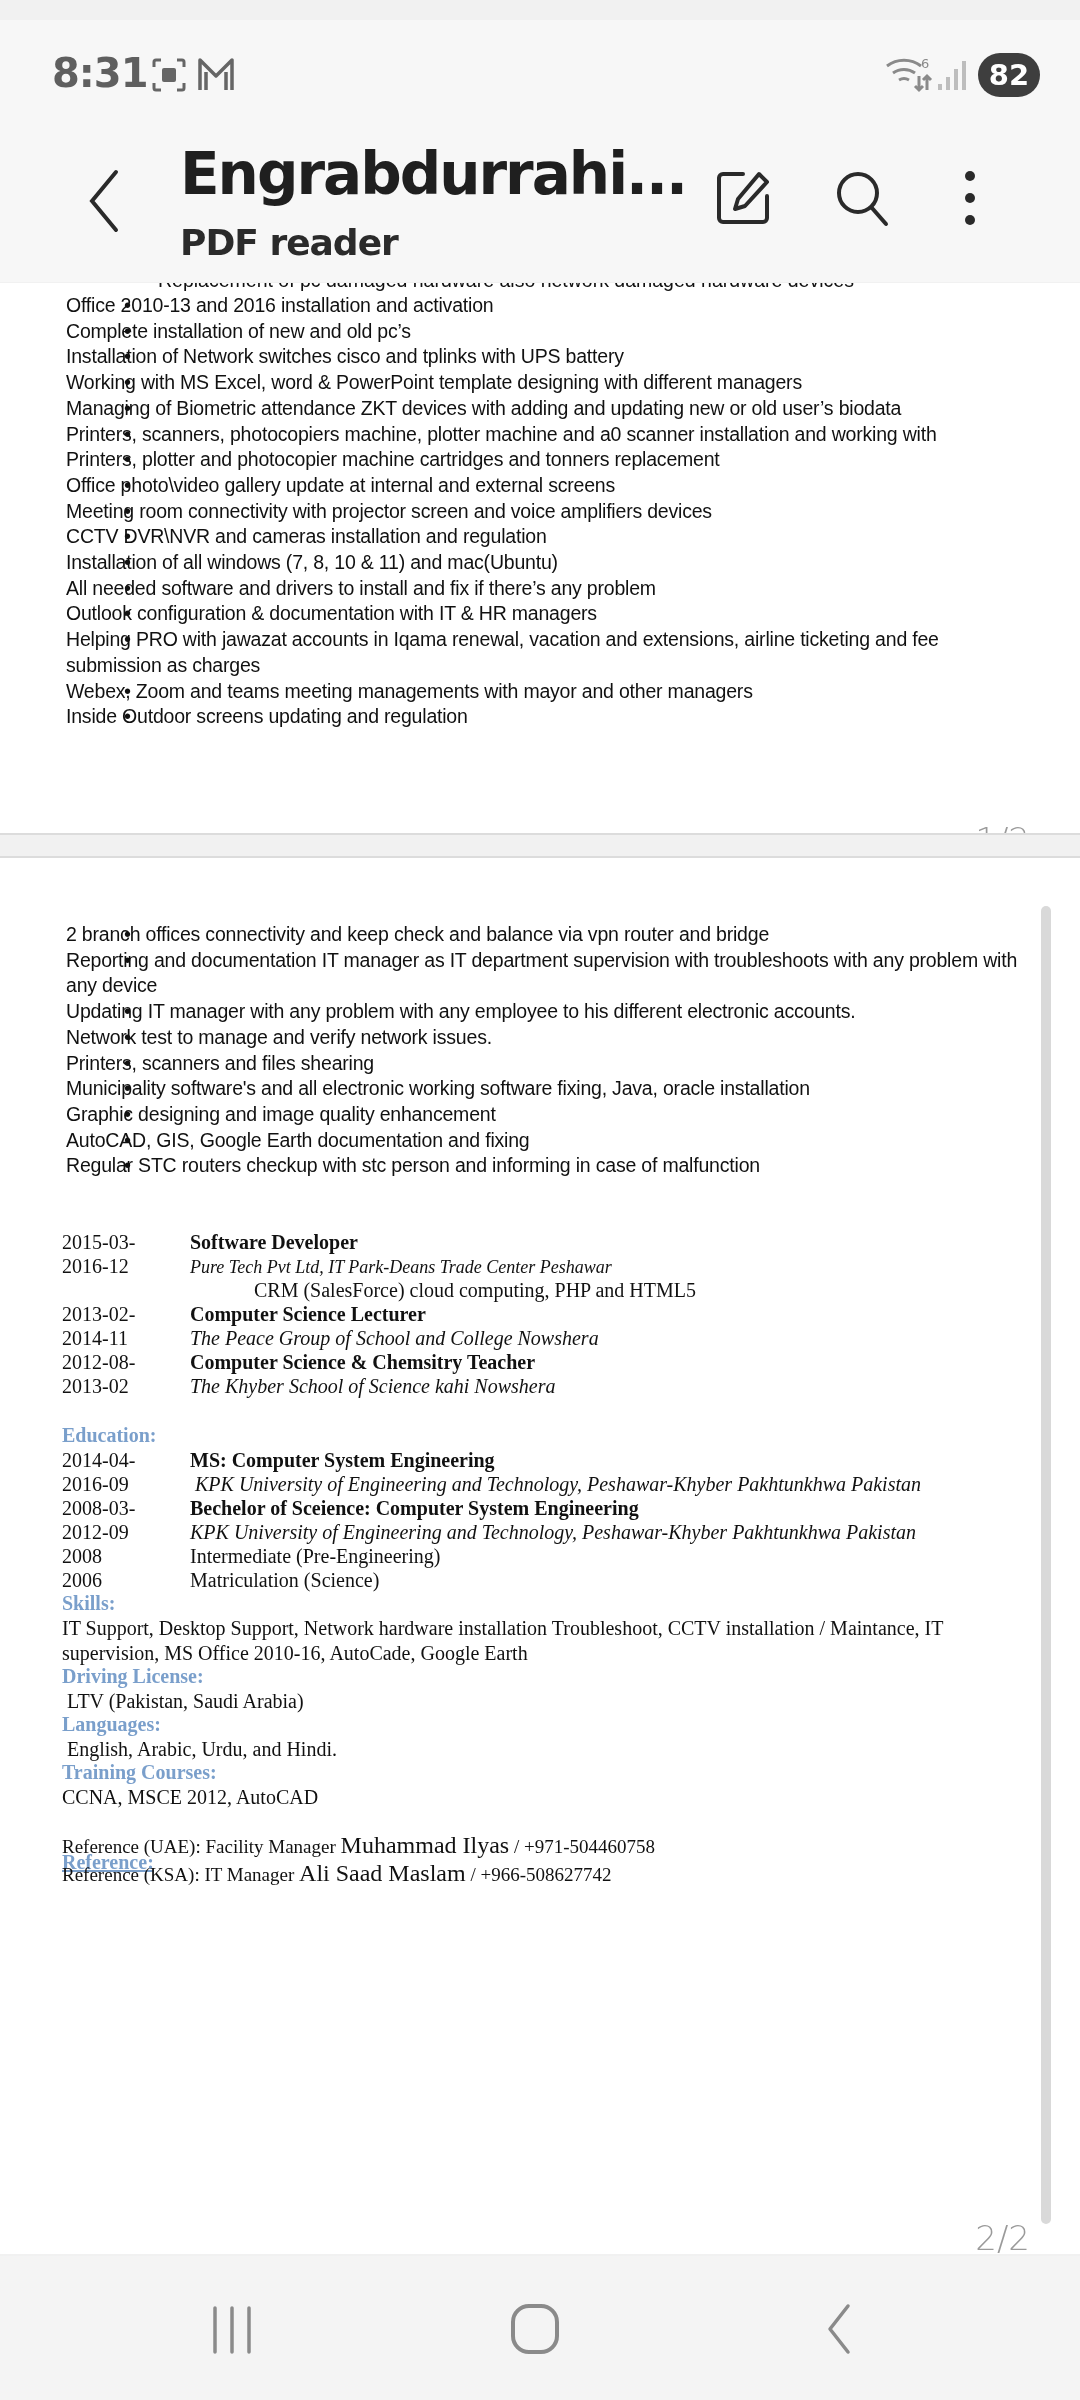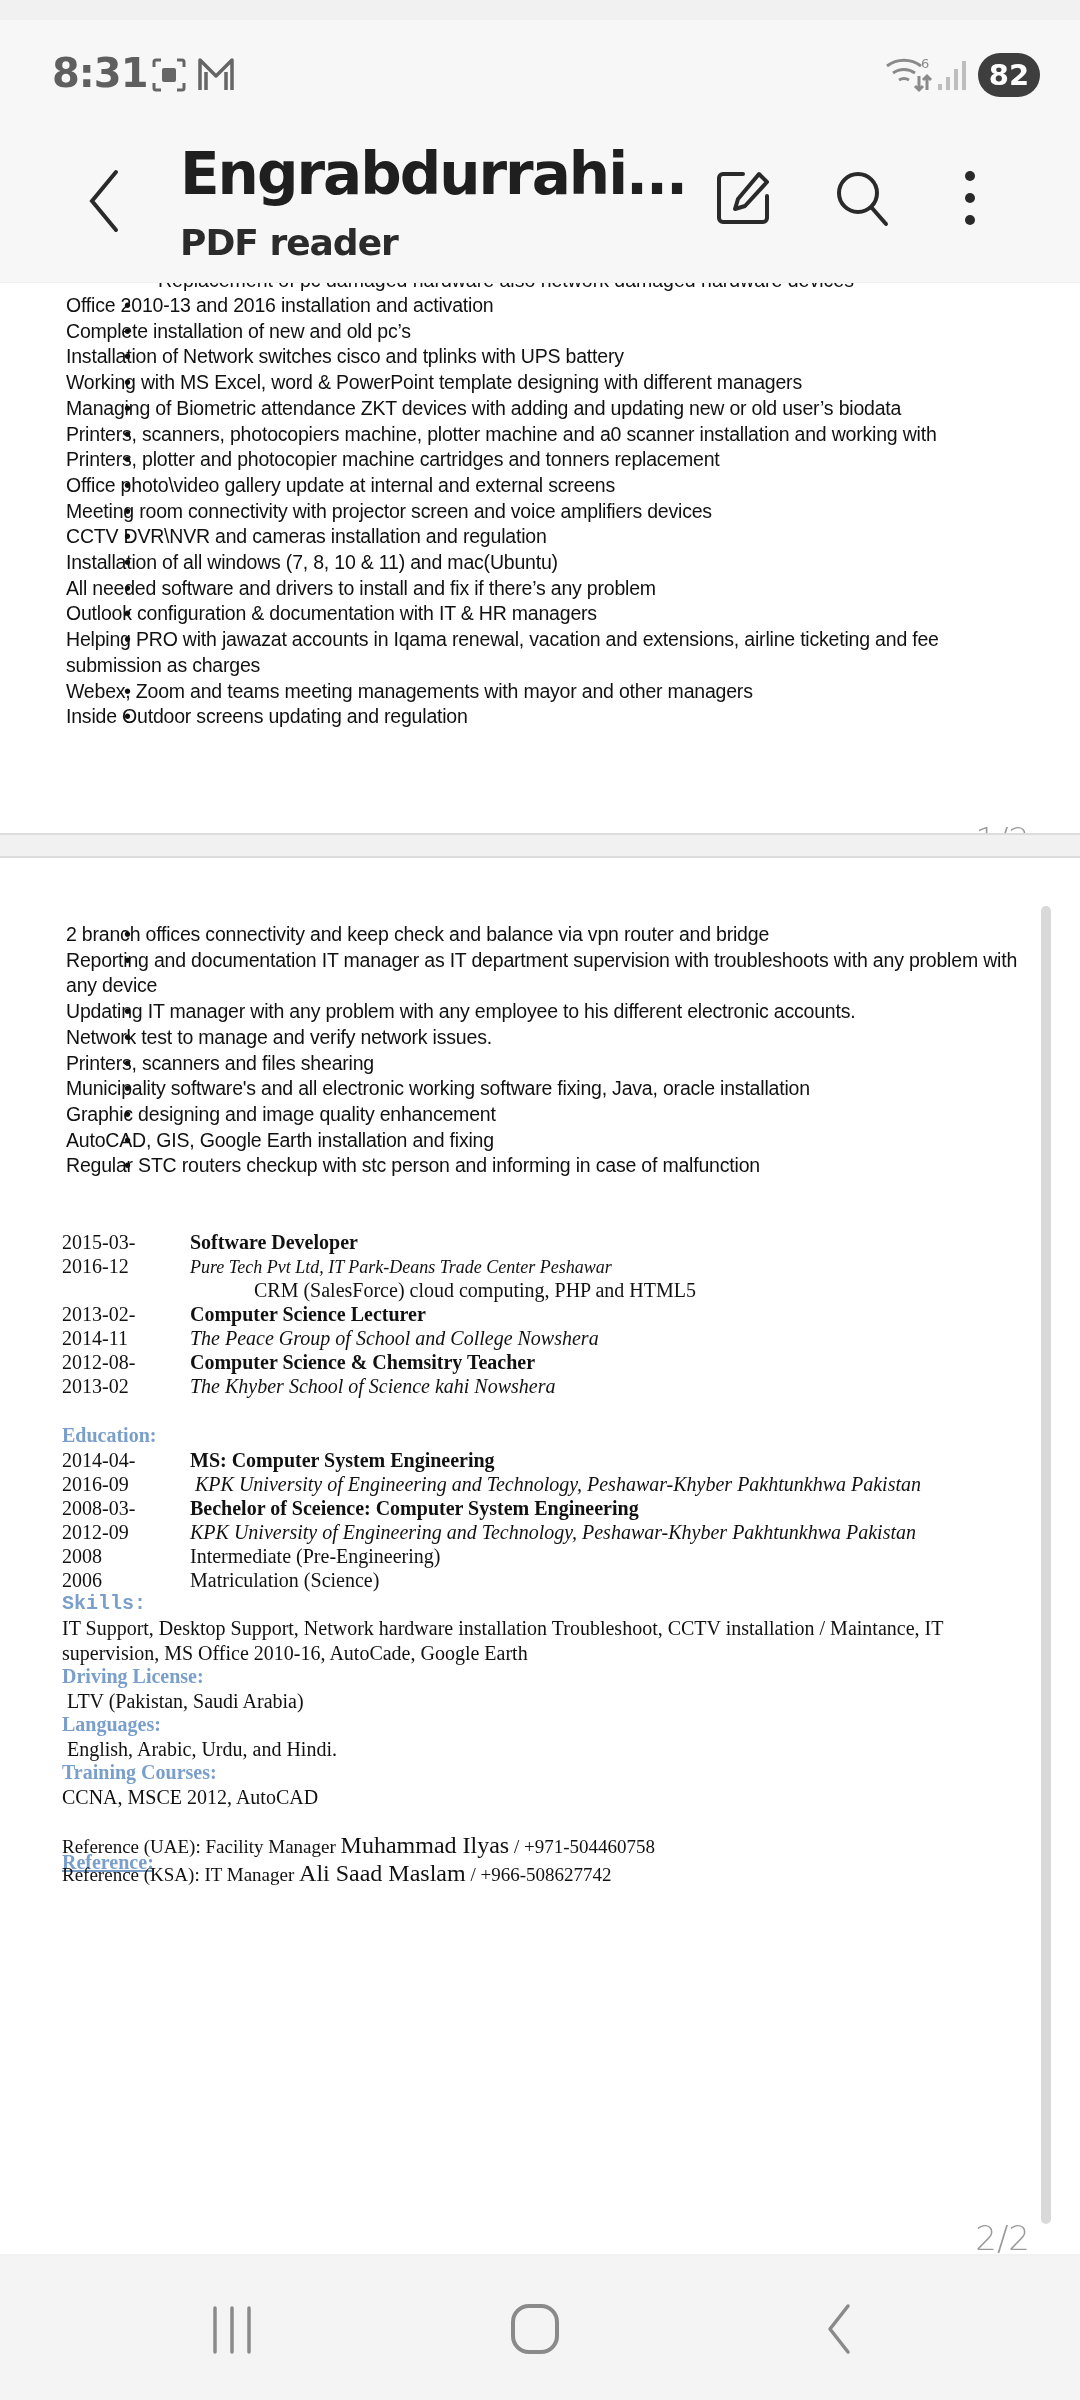--- a/index.html
+++ b/index.html
@@ -145,21 +145,21 @@
 
 <div class="page page2">
   <ul class="bullets" style="top:64px;">
     <li>2 branch offices connectivity and keep check and balance via vpn router and bridge</li>
     <li>Reporting and documentation IT manager as IT department supervision with troubleshoots with any problem with any device</li>
     <li>Updating IT manager with any problem with any employee to his different electronic accounts.</li>
     <li>Network test to manage and verify network issues.</li>
     <li>Printers, scanners and files shearing</li>
     <li>Municipality software's and all electronic working software fixing, Java, oracle installation</li>
     <li>Graphic designing and image quality enhancement</li>
-    <li>AutoCAD, GIS, Google Earth installation and fixing</li>
+    <li>AutoCAD, GIS, Google Earth documentation and fixing</li>
     <li>Regular STC routers checkup with stc person and informing in case of malfunction</li>
   </ul>
 
   <div class="row serif" style="top:372px;">
     <span class="date">2015-03-</span><span class="b">Software Developer</span>
   </div>
   <div class="row serif" style="top:396px;">
     <span class="date">2016-12</span><span class="i" style="font-size:18px;">Pure Tech Pvt Ltd, IT Park-Deans Trade Center Peshawar</span>
   </div>
   <div class="row serif" style="top:420px; left:254px;">CRM (SalesForce) cloud computing, PHP and HTML5</div>
@@ -189,21 +189,21 @@
   <div class="row serif" style="top:662px;">
     <span class="date">2012-09</span><span class="i">KPK University of Engineering and Technology, Peshawar-Khyber Pakhtunkhwa Pakistan</span>
   </div>
   <div class="row serif" style="top:686px;">
     <span class="date">2008</span><span>Intermediate (Pre-Engineering)</span>
   </div>
   <div class="row serif" style="top:710px;">
     <span class="date">2006</span><span>Matriculation (Science)</span>
   </div>
 
-  <div class="heading" style="top:734px;font-family:Liberation Mono, monospace;">Skills:</div>
+  <div class="heading" style="top:734px;">Skills:</div>
   <div class="para" style="top:758px;">IT Support, Desktop Support, Network hardware installation Troubleshoot, CCTV installation / Maintance, IT supervision, MS Office 2010-16, AutoCade, Google Earth</div>
 
   <div class="heading" style="top:807px;">Driving License:</div>
   <div class="para" style="top:831px; white-space:pre;"> LTV (Pakistan, Saudi Arabia)</div>
 
   <div class="heading" style="top:855px;">Languages:</div>
   <div class="para" style="top:879px; white-space:pre;"> English, Arabic, Urdu, and Hindi.</div>
 
   <div class="heading" style="top:903px;">Training Courses:</div>
   <div class="para" style="top:927px;">CCNA, MSCE 2012, AutoCAD</div>

